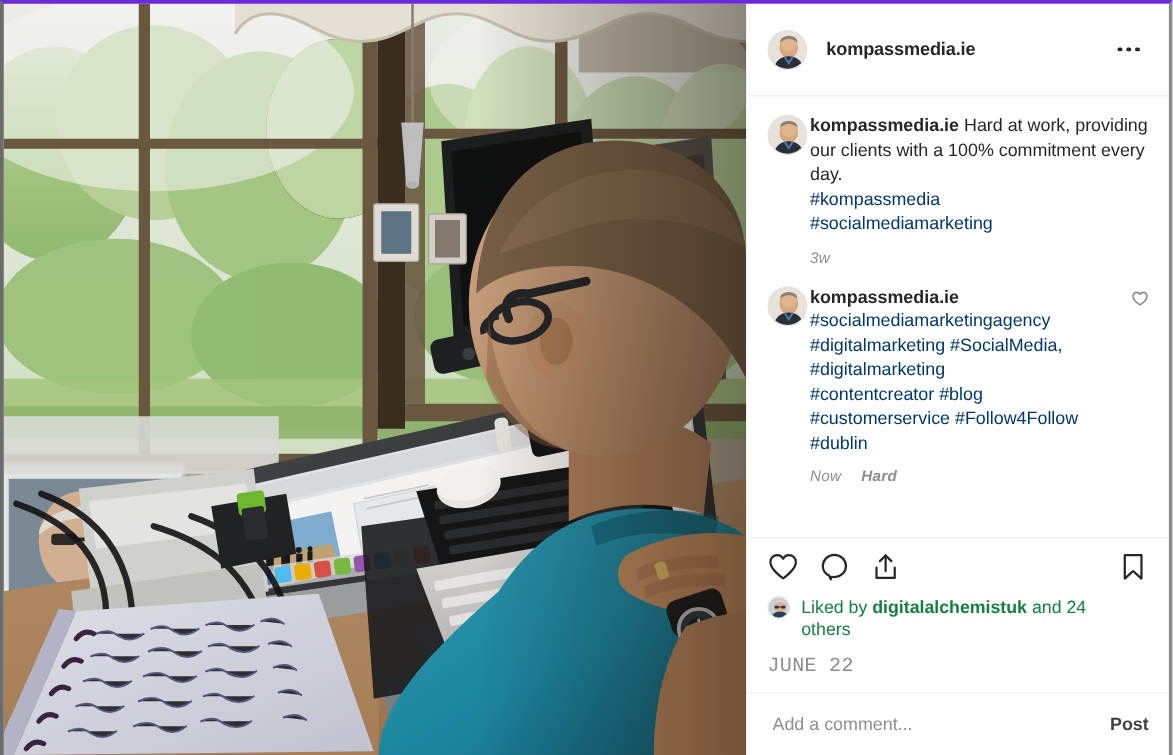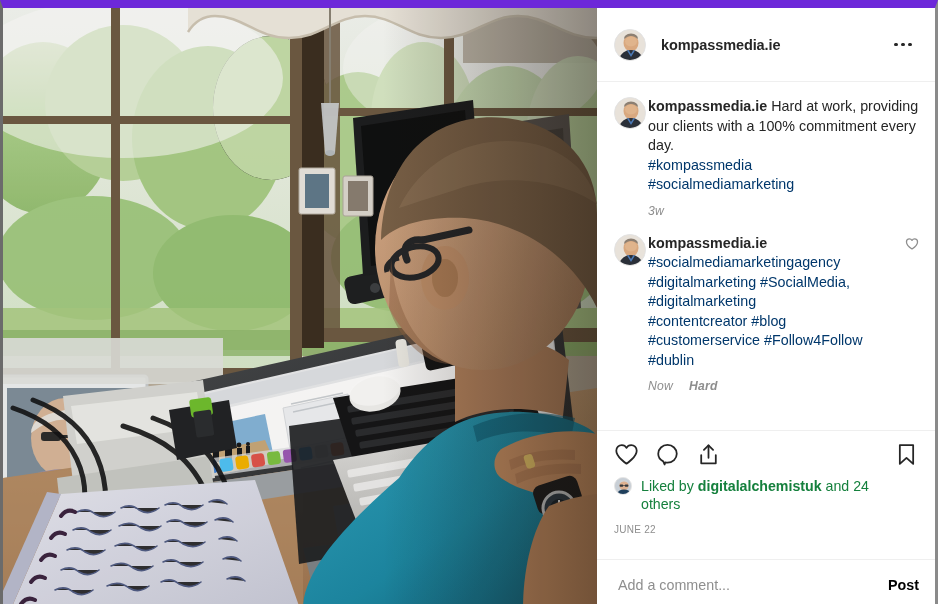--- a/index.html
+++ b/index.html
@@ -12,21 +12,21 @@
     -webkit-font-smoothing: antialiased;
   }
   #post-root {
     position: relative;
     width: 938px;
     height: 604px;
     overflow: hidden;
     background: #ffffff;
     display: flex;
     box-sizing: border-box;
-    border-top: 8px solid #6d28d9;
+    border-top: 3px solid #6d28d9;
     border-left: 3px solid #6b6b6b;
     border-right: 3px solid #8a8a8a;
   }
 
   
   .photo-pane {
     position: relative;
     width: 594px;
     height: 601px;
     flex: 0 0 594px;
@@ -173,25 +173,26 @@
   .liked-text {
     margin-left: 9px;
     font-size: 14.2px;
     line-height: 18px;
     color: #15803d;
     max-width: 248px;
   }
   .liked-text b { font-weight: bold; }
   .date-line {
     margin-top: 11px;
-    margin-bottom: 24px;
-    font-size: 10px;
+    margin-bottom: 12px;
+    font-size: 16px;
     letter-spacing: 0.25px;
     color: #8e8e8e;
     text-transform: uppercase;
+    font-family: Liberation Mono, monospace;
   }
 
   
   .add-comment {
     flex: 0 0 50px;
     border-top: 1px solid #efefef;
     display: flex;
     align-items: center;
     padding: 0 16px 0 19px;
     box-sizing: border-box;
@@ -202,21 +203,21 @@
     outline: none;
     font-family: "Liberation Sans", sans-serif;
     font-size: 14.3px;
     color: #262626;
     background: transparent;
   }
   .add-comment input::placeholder { color: #8e8e8e; }
   .post-btn {
     font-size: 14.3px;
     font-weight: bold;
-    color: #000000;
+    color: #404040;
     cursor: pointer;
     padding-left: 10px;
   }
 </style>
 </head>
 <body>
 
 <div id="post-root">
 
   <div class="photo-pane">

